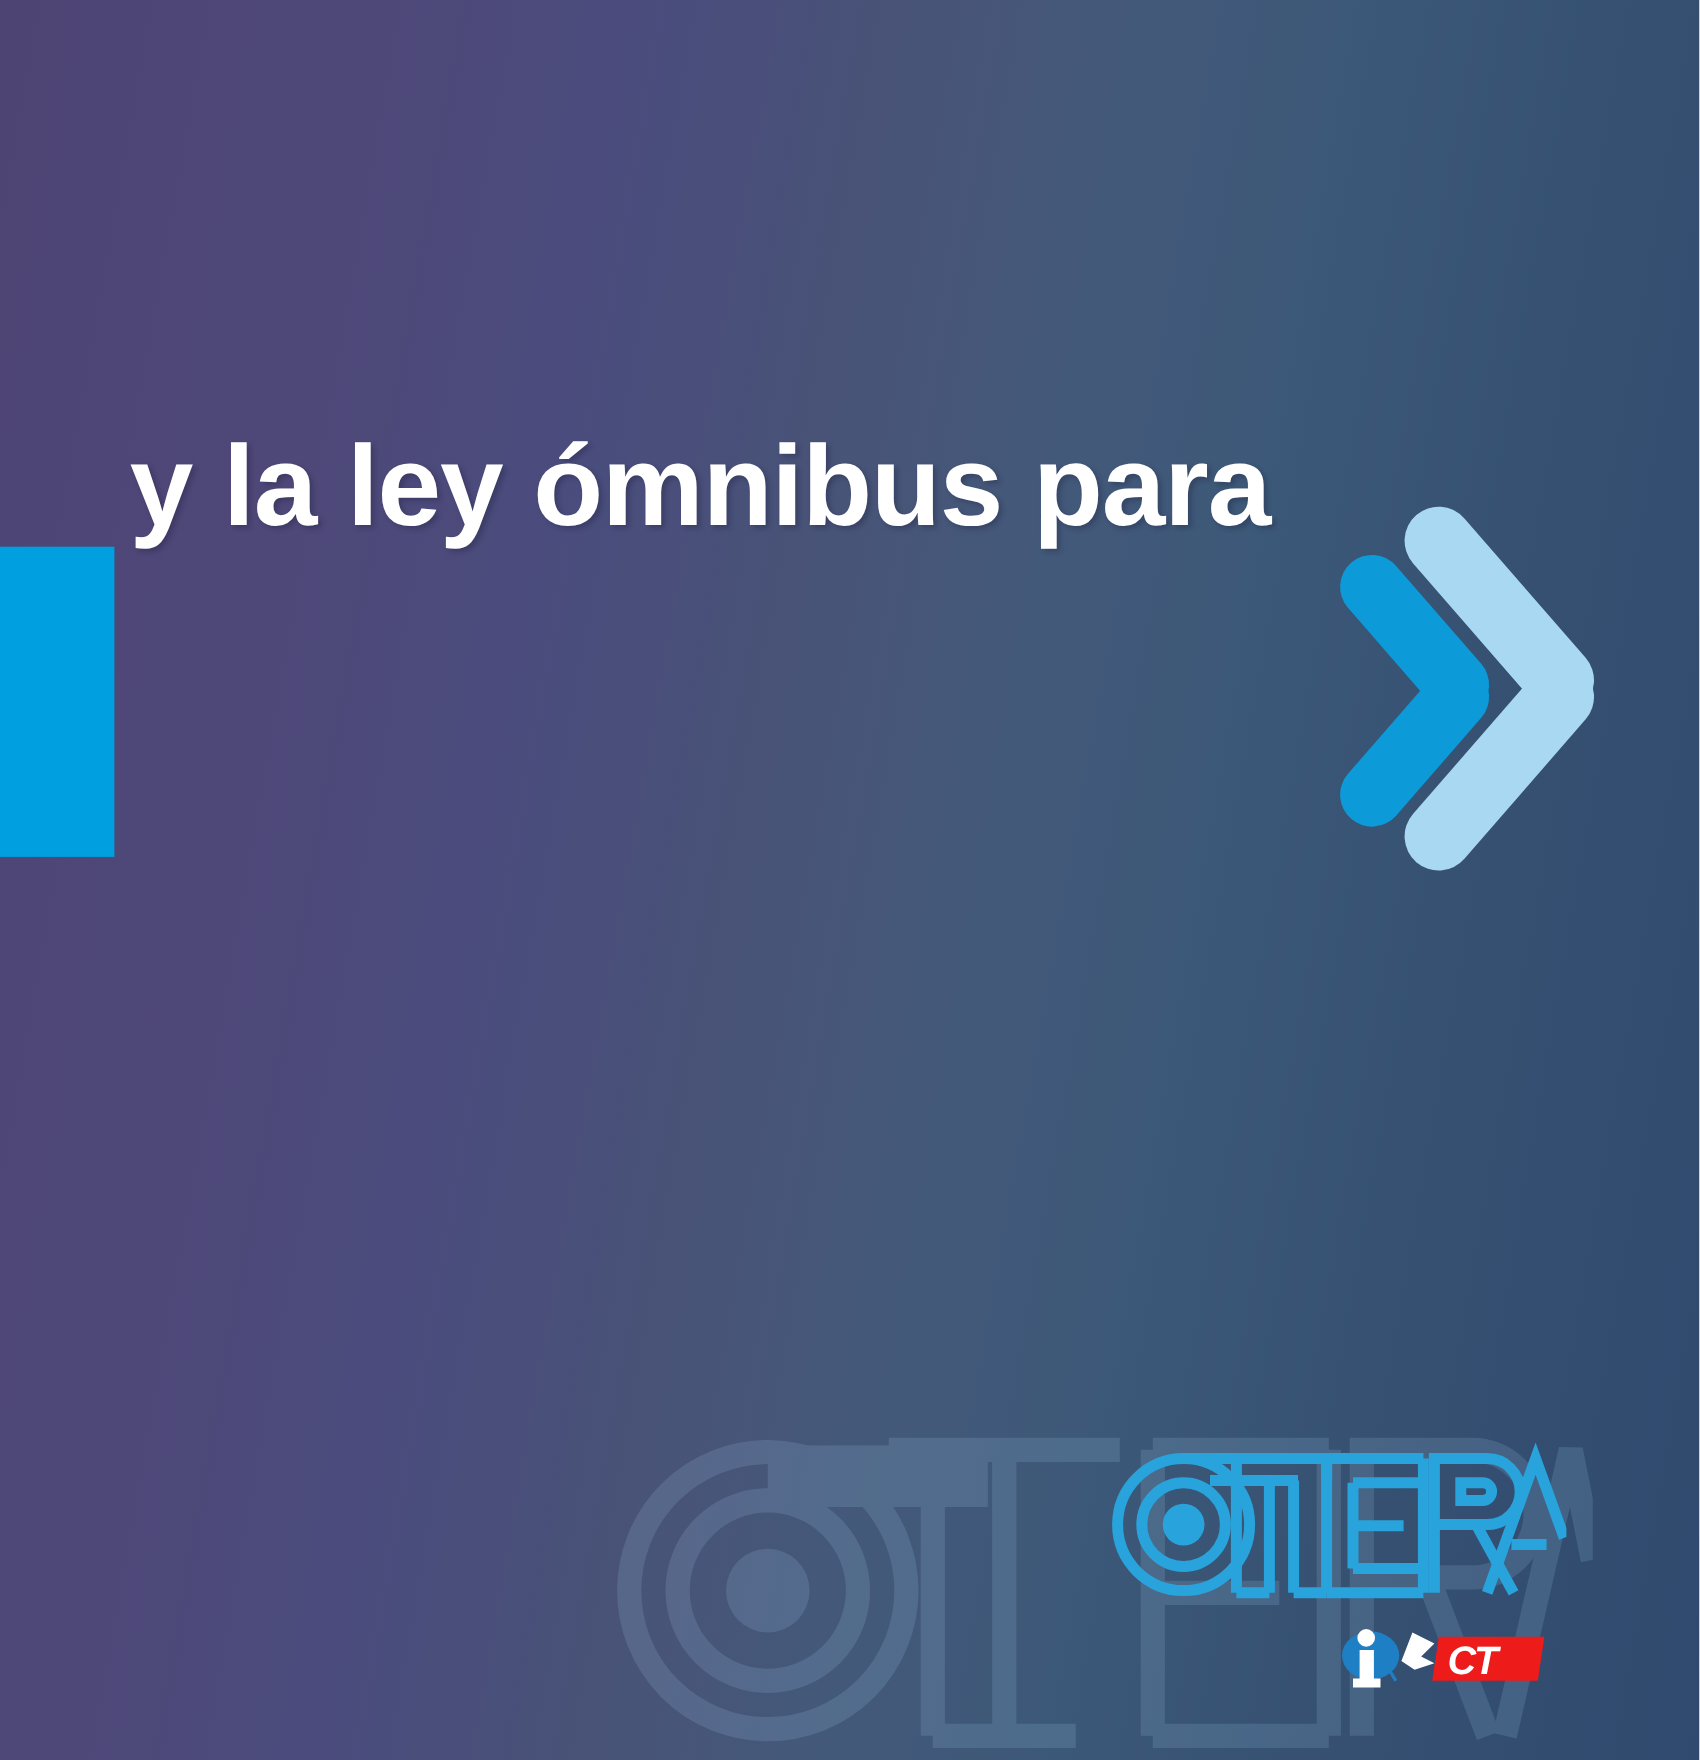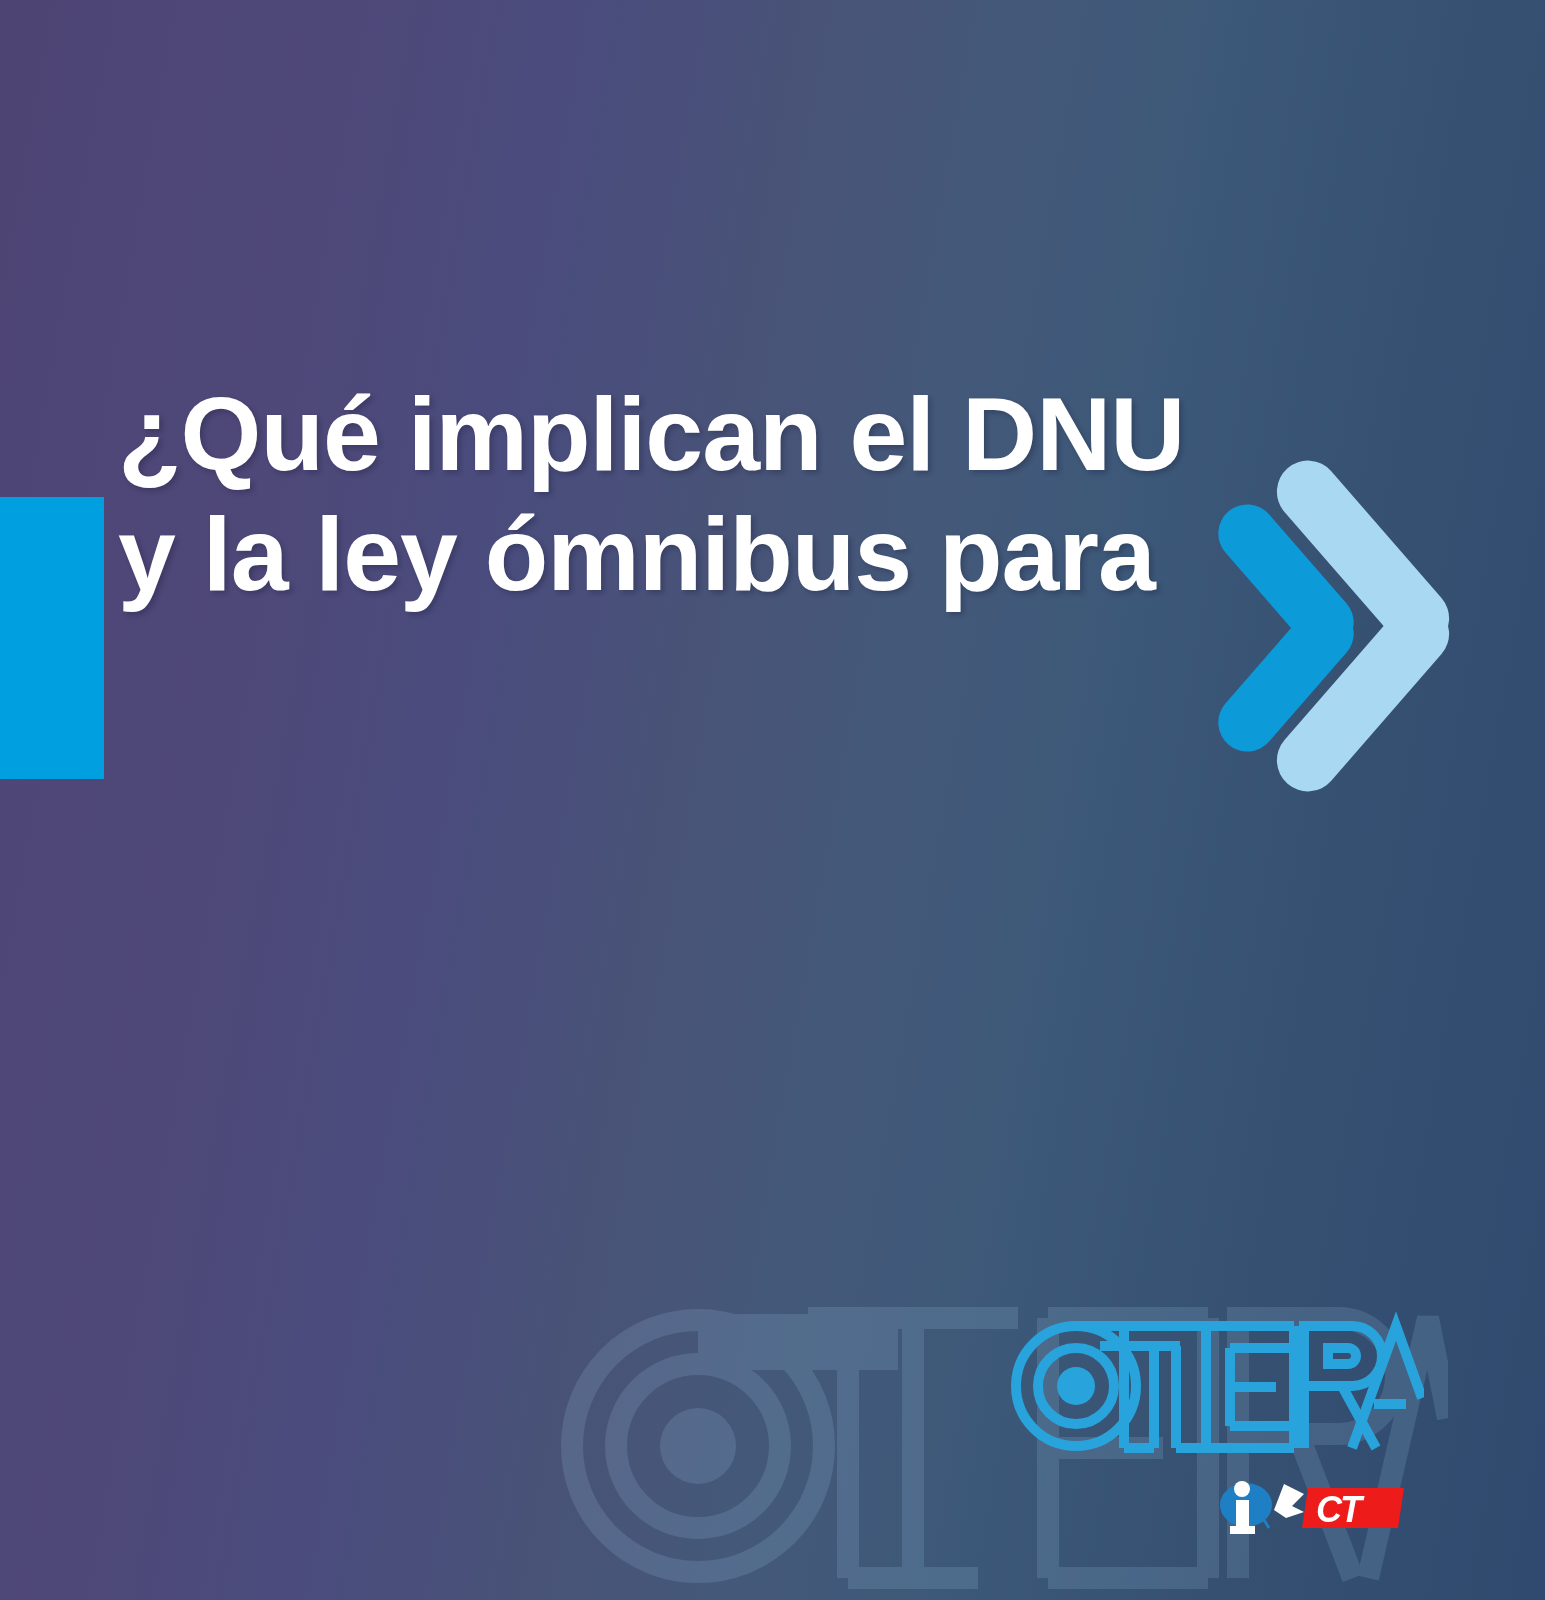--- a/index.html
+++ b/index.html
@@ -160,21 +160,20 @@
   <div class="chevron" id="chev-outer">
     <div class="bar up"></div>
     <div class="bar dn"></div>
   </div>
   <div class="chevron" id="chev-inner">
     <div class="bar up"></div>
     <div class="bar dn"></div>
   </div>
 
   <div id="headline">
-    <div class="line l1">¿Qué implican el DNU</div>
     <div class="line l3">y la ley ómnibus para</div>
   </div>
 
   <div id="ctera-logo">
     <svg viewBox="0 0 420 160" xmlns="http://www.w3.org/2000/svg">
       <g fill="none" stroke="#29a3dc" stroke-width="10">
         <circle cx="72" cy="84" r="60"></circle>
         <circle cx="72" cy="84" r="38"></circle>
       </g>
       <circle cx="72" cy="84" r="19" fill="#29a3dc"></circle>

